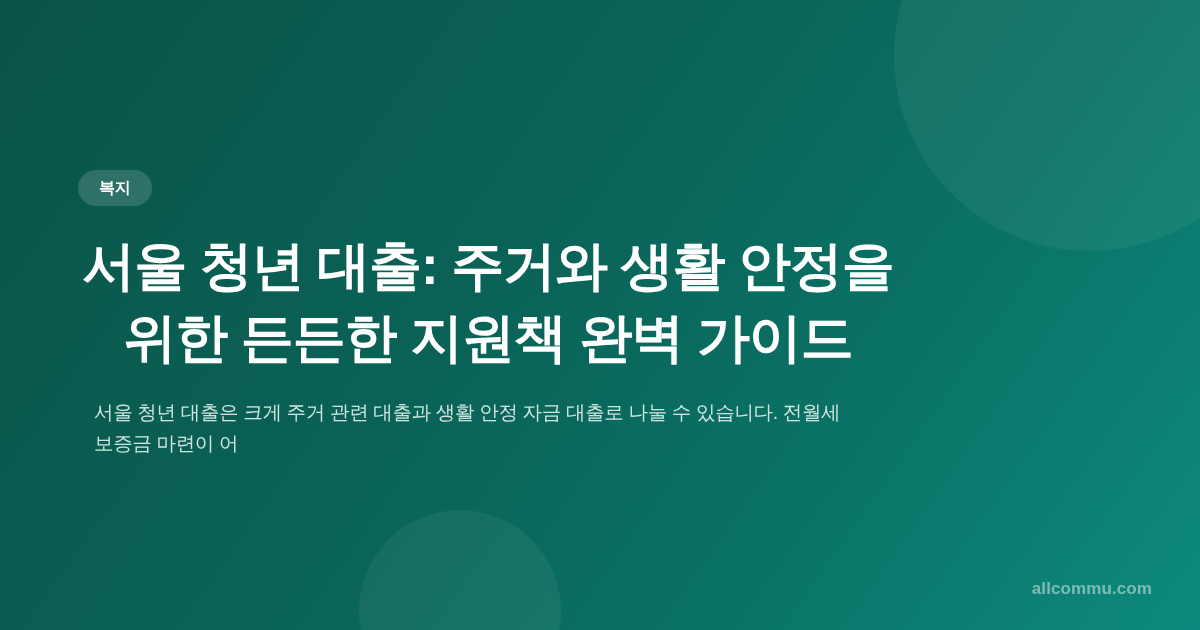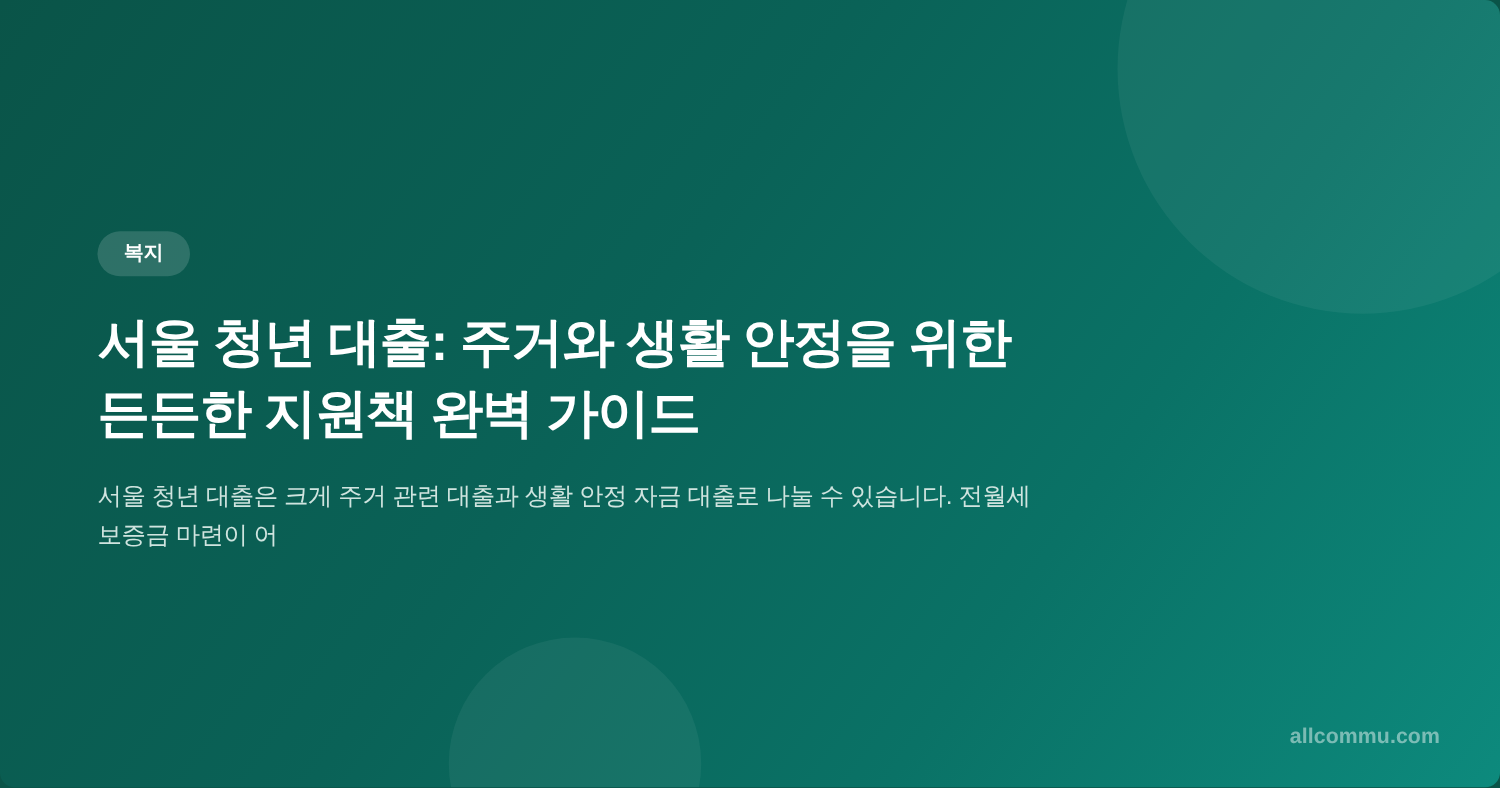--- a/index.html
+++ b/index.html
@@ -14,21 +14,20 @@
     font-family: "Liberation Sans", "DejaVu Sans", sans-serif;
     background: #0a5448;
   }
 
   .og-card {
     position: relative;
     width: 1200px;
     height: 630px;
     overflow: hidden;
     background: linear-gradient(125deg, #0a5448 0%, #0a6257 42%, #0a7266 70%, #0d8a7d 100%);
-    border-radius: 12px;
   }
 
   
   .blob {
     position: absolute;
     border-radius: 50%;
     background: rgba(255, 255, 255, 0.055);
     pointer-events: none;
   }
   .blob-top-right {
@@ -69,30 +68,31 @@
     font-weight: 700;
     letter-spacing: -0.2px;
     line-height: 1;
     margin-bottom: 24px;
     box-sizing: border-box;
   }
 
   .og-title {
     margin: 0;
     color: #ffffff;
-    font-size: 42px;
+    font-size: 53px;
     font-weight: 700;
     line-height: 1.36;
     letter-spacing: -1.1px;
     max-width: 820px;
     word-break: keep-all;
+    text-align: center;
   }
 
   .og-description {
-    margin: 22px 0 0 0;
+    margin: 22px 0 0 16px;
     color: #cfe4df;
     font-size: 19.5px;
     font-weight: 400;
     line-height: 1.62;
     letter-spacing: -0.35px;
     max-width: 806px;
     word-break: keep-all;
   }
 
   .site-watermark {

